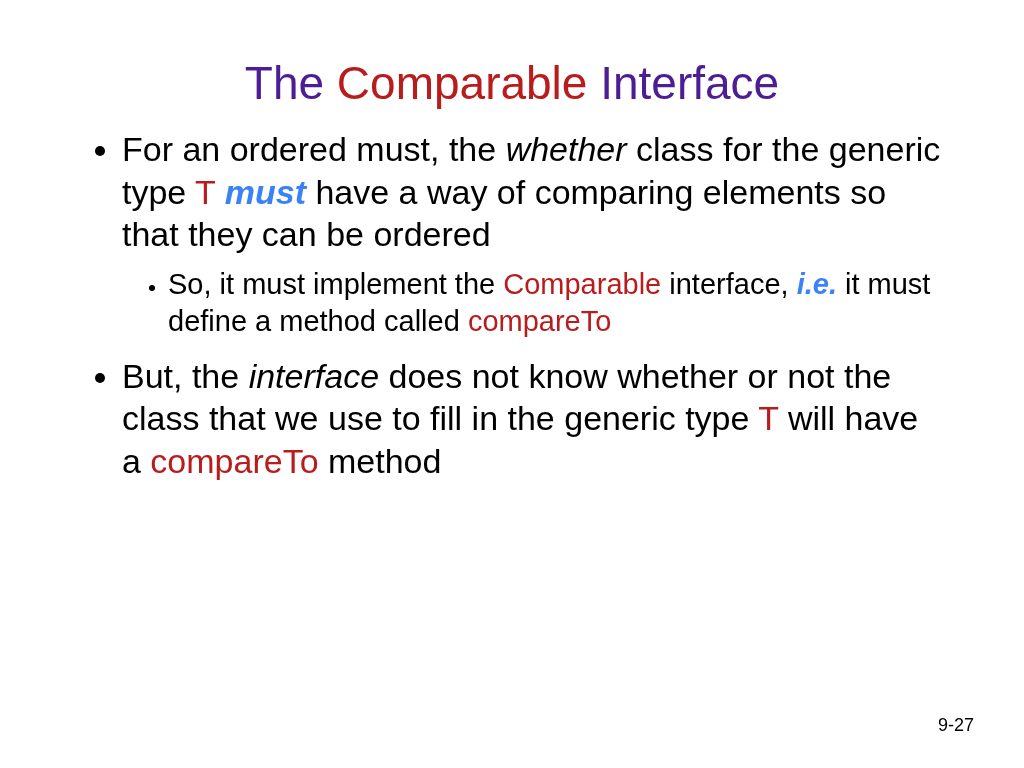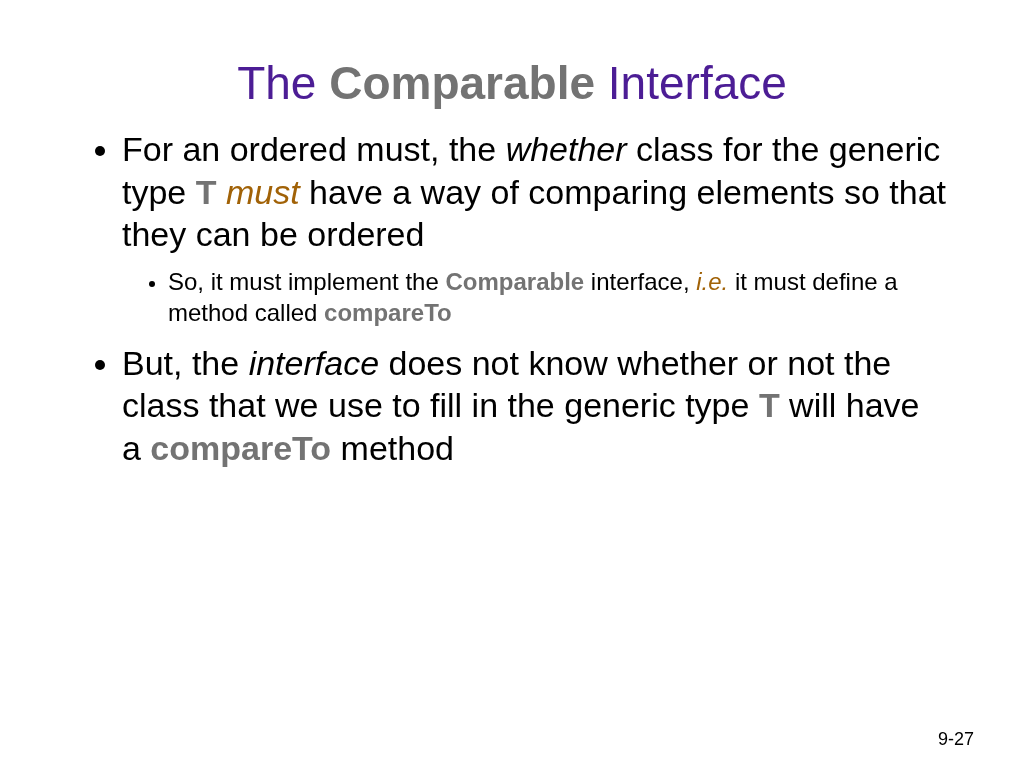--- a/index.html
+++ b/index.html
@@ -19,51 +19,51 @@
     box-sizing: border-box;
     padding: 56px 78px 40px 78px;
   }
   h1.title {
     text-align: center;
     font-size: 46px;
     margin: 0 0 18px 0;
     font-weight: normal;
   }
   .navy  { color: #4c1d95; }
-  .brick-bold { color: #737373; font-weight: bold; }
-  .teal-bi { color: #a16207; font-style: italic; font-weight: normal; }
+  .brick-bold { color: #b91c1c; font-weight: normal; }
+  .teal-bi { color: #3b82f6; font-style: italic; font-weight: bold; }
   .ital { font-style: italic; }
 
   ul.outer {
     margin: 0;
     padding-left: 44px;
     list-style: disc;
   }
   ul.outer > li {
     font-size: 34px;
     line-height: 1.25;
     margin-bottom: 14px;
   }
   ul.inner {
     margin: 10px 0 14px 0;
     padding-left: 46px;
     list-style: disc;
   }
   ul.inner > li {
-    font-size: 24px;
+    font-size: 29px;
     line-height: 1.3;
   }
   ul.inner > li::marker {
     font-size: 20px;
   }
 
   .page-num {
     position: absolute;
     right: 50px;
-    bottom: 18px;
+    bottom: 32px;
     font-size: 18px;
     color: #000;
   }
 </style>
 </head>
 <body>
 
 <div class="slide">
 
   <h1 class="title">

